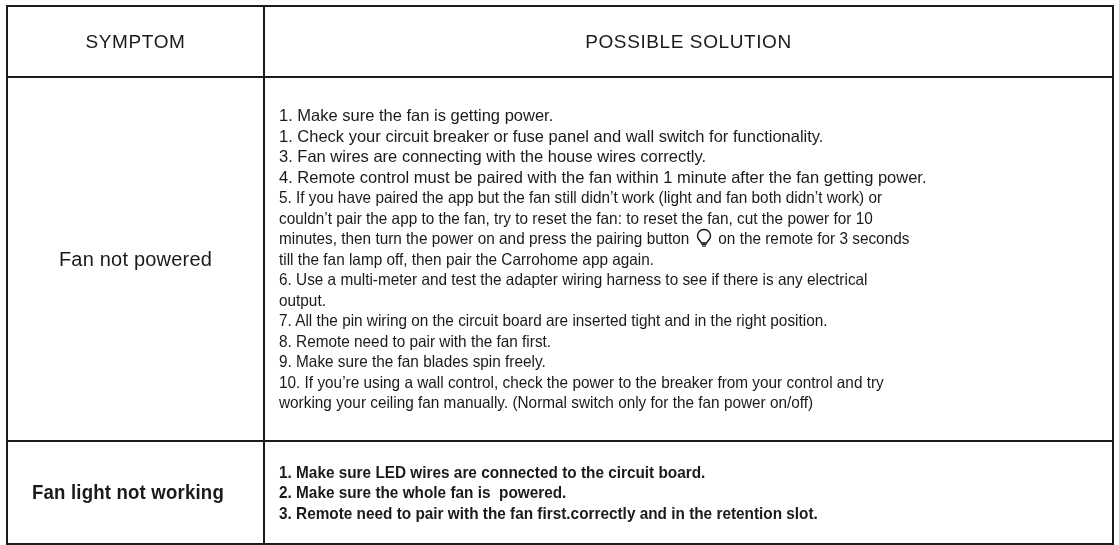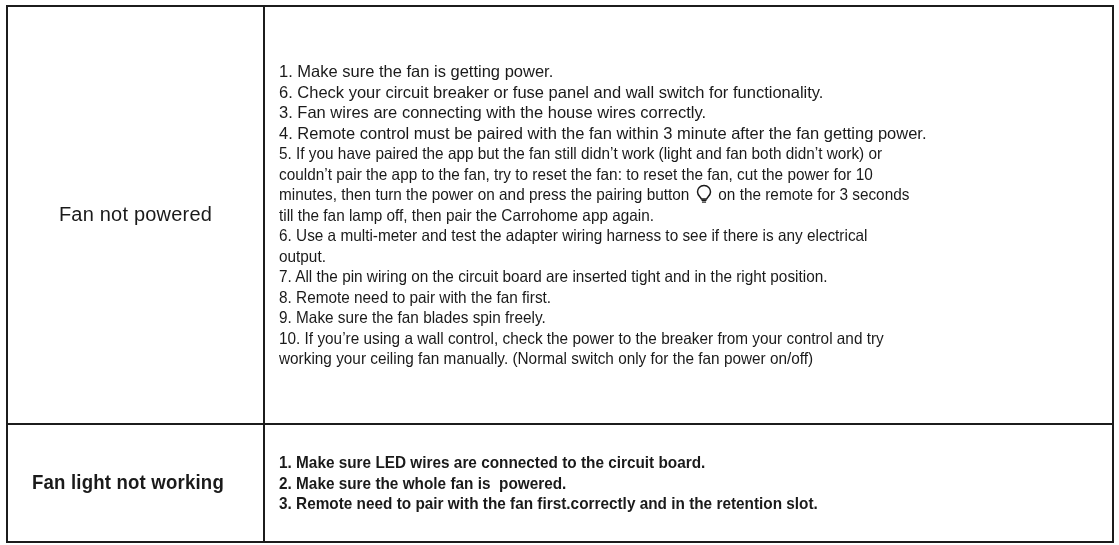--- a/index.html
+++ b/index.html
@@ -66,28 +66,32 @@
   </style>
 </head>
 <body>
 
 <table class="tbl">
   <colgroup>
     <col class="col-sym">
     <col>
   </colgroup>
   <tbody>
+      <tr class="hdr">
+    <th>SYMPTOM</th>
+    <th>POSSIBLE SOLUTION</th>
+  </tr>
 
   <tr class="row1">
     <td class="sym">Fan not powered</td>
     <td class="sol">
       <span class="item">1. Make sure the fan is getting power.</span>
-      <span class="item">6. Check your circuit breaker or fuse panel and wall switch for functionality.</span>
+      <span class="item">1. Check your circuit breaker or fuse panel and wall switch for functionality.</span>
       <span class="item">3. Fan wires are connecting with the house wires correctly.</span>
-      <span class="item">4. Remote control must be paired with the fan within 3 minute after the fan getting power.</span>
+      <span class="item">4. Remote control must be paired with the fan within 1 minute after the fan getting power.</span>
       <span class="item">
         <span class="narrow">5. If you have paired the app but the fan still didn’t work (light and fan both didn’t work) or</span>
       </span>
       <span class="item">
         <span class="narrow">couldn’t pair the app to the fan, try to reset the fan: to reset the fan, cut the power for 10</span>
       </span>
       <span class="item">
         <span class="narrow">
           <span>minutes, then turn the power on and press the pairing button</span>
           <span class="bulb">

